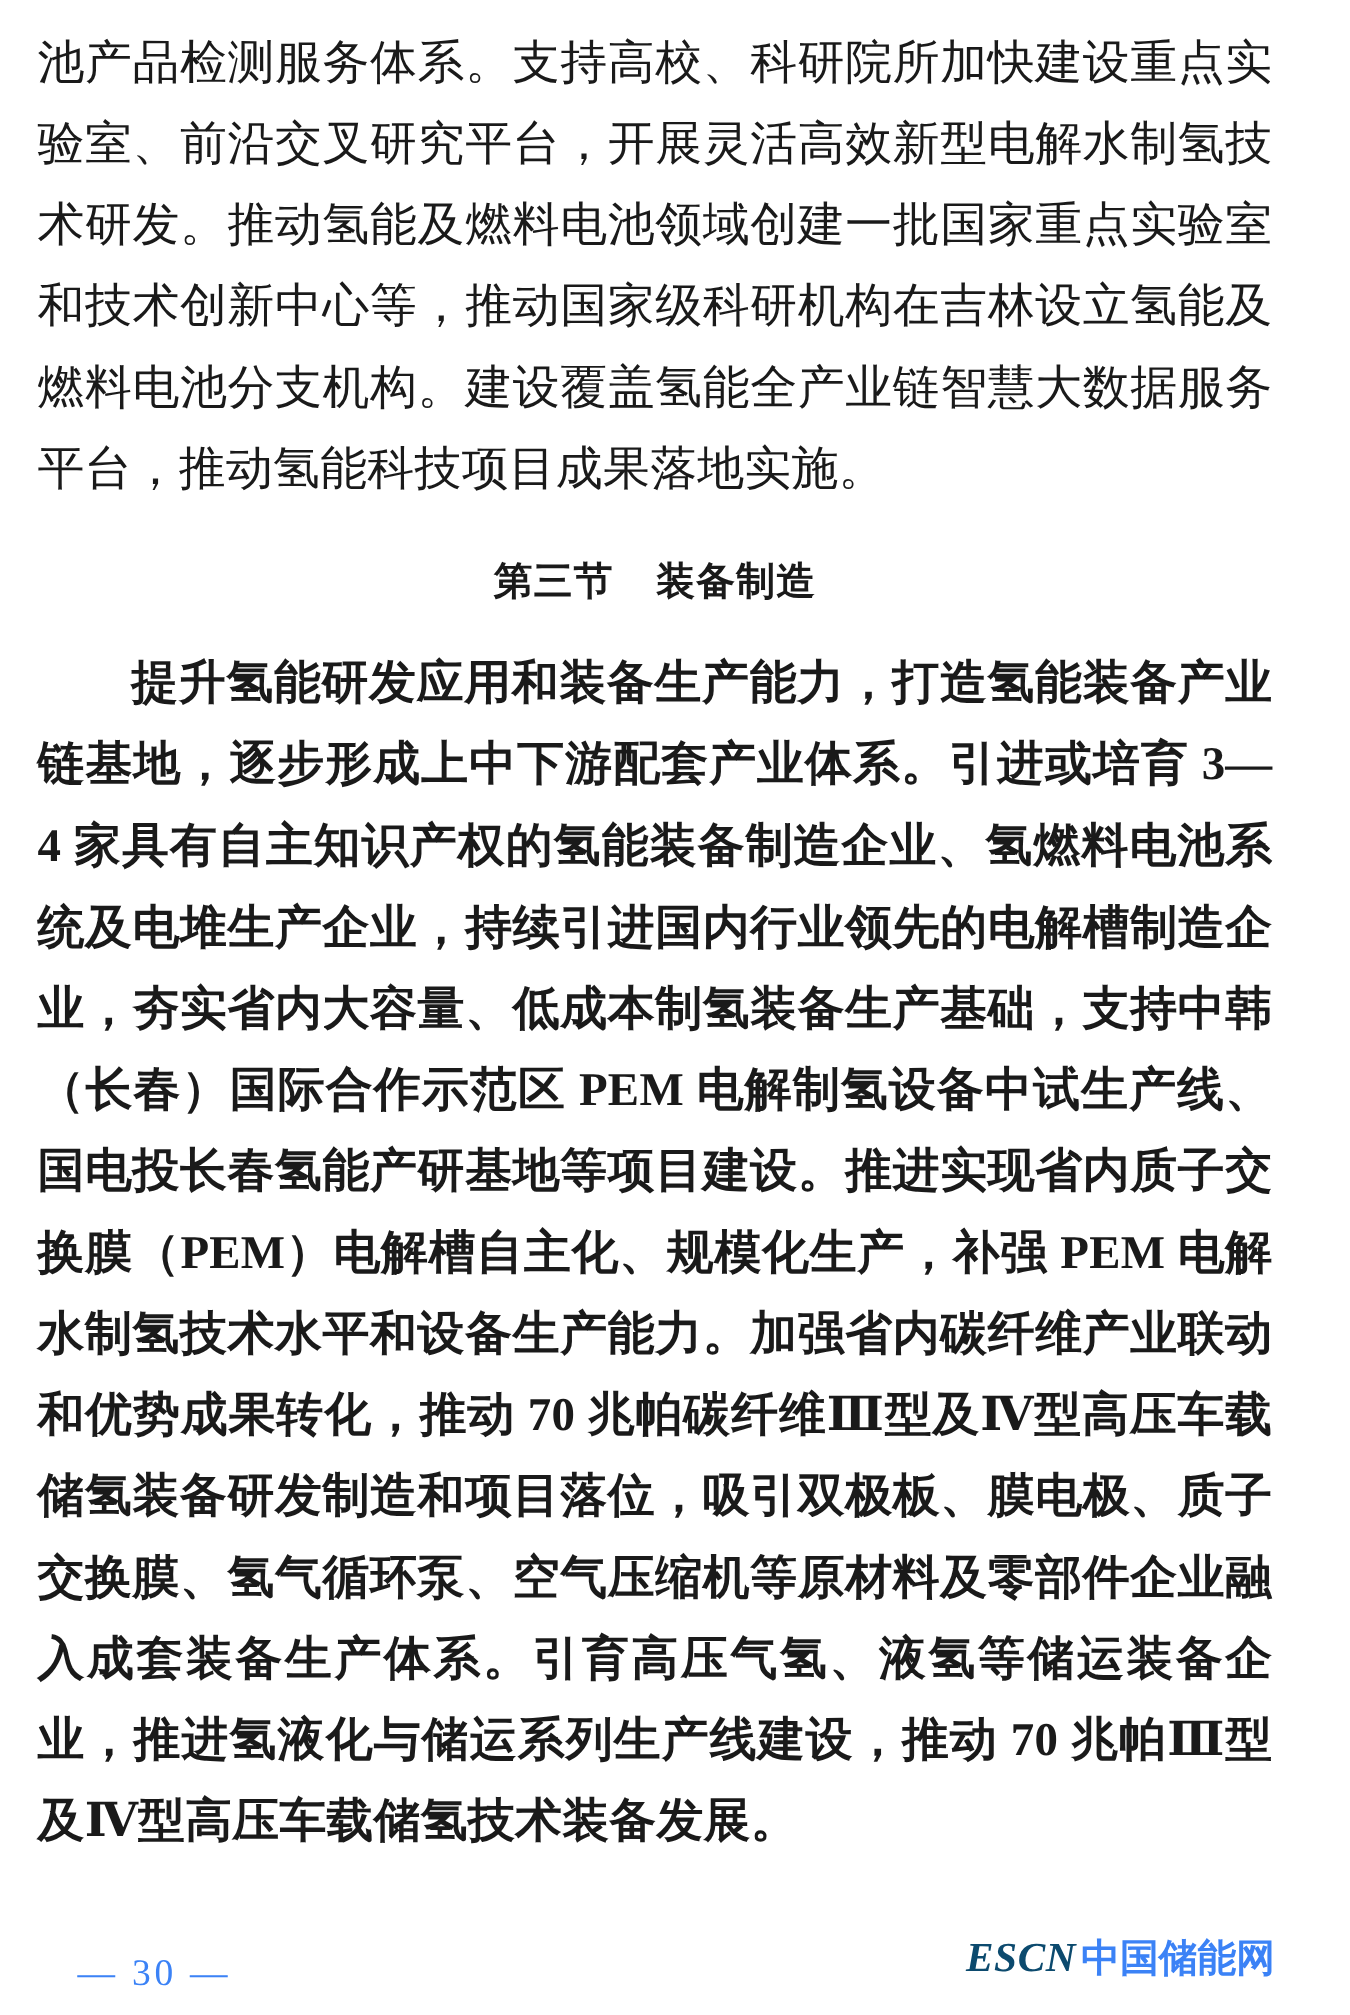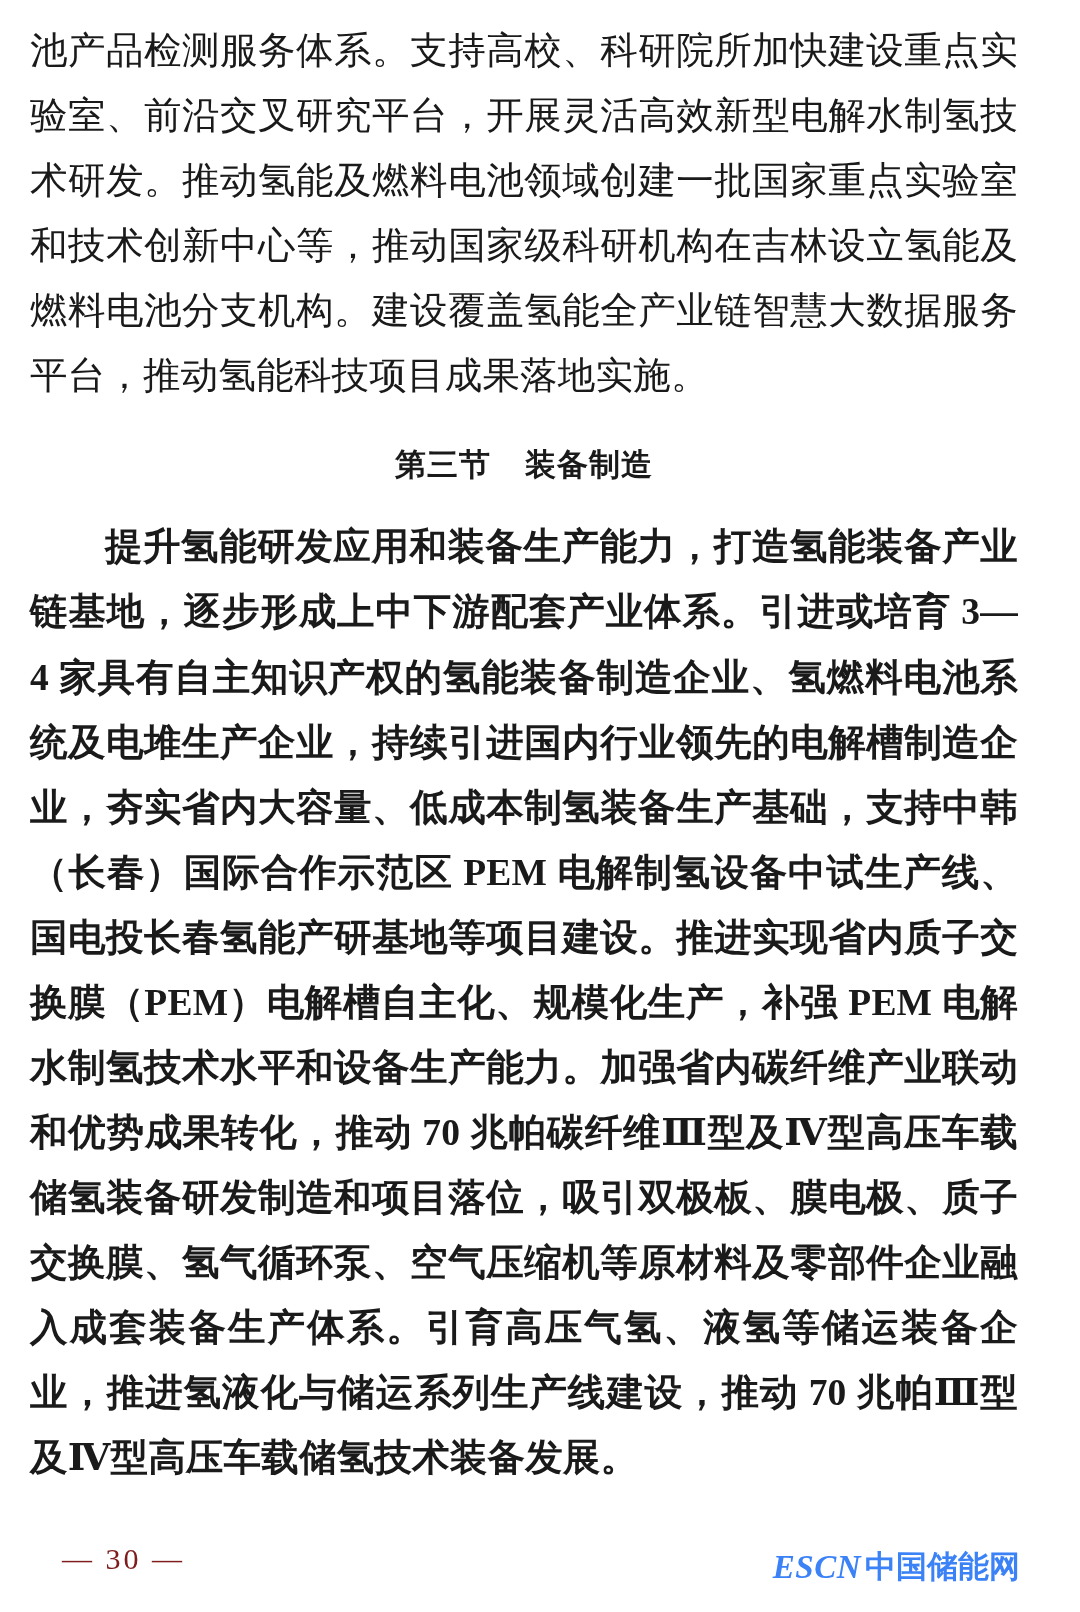--- a/index.html
+++ b/index.html
@@ -55,37 +55,37 @@
   .footer {
     position: absolute;
     left: 0;
     bottom: 0;
     width: 1080px;
     height: 96px;
   }
   .page-number {
     position: absolute;
     left: 62px;
-    bottom: 36px;
+    bottom: 16px;
     font-size: 30px;
-    color: #7f1d1d;
+    color: #3b82f6;
     letter-spacing: 3px;
     font-family: "Liberation Serif", "DejaVu Serif", serif;
   }
   .watermark {
     position: absolute;
     right: 60px;
     bottom: 24px;
     display: flex;
     align-items: center;
     gap: 4px;
     font-family: "Liberation Sans", sans-serif;
   }
   .wm-escn {
-    color: #3b82f6;
+    color: #0c4a6e;
     font-size: 33px;
     font-weight: bold;
     letter-spacing: 0.5px;
     font-style: italic;
     font-family: "Liberation Serif", "DejaVu Serif", serif;
   }
   .wm-cn {
     color: #3b82f6;
     font-size: 31px;
     font-weight: bold;

